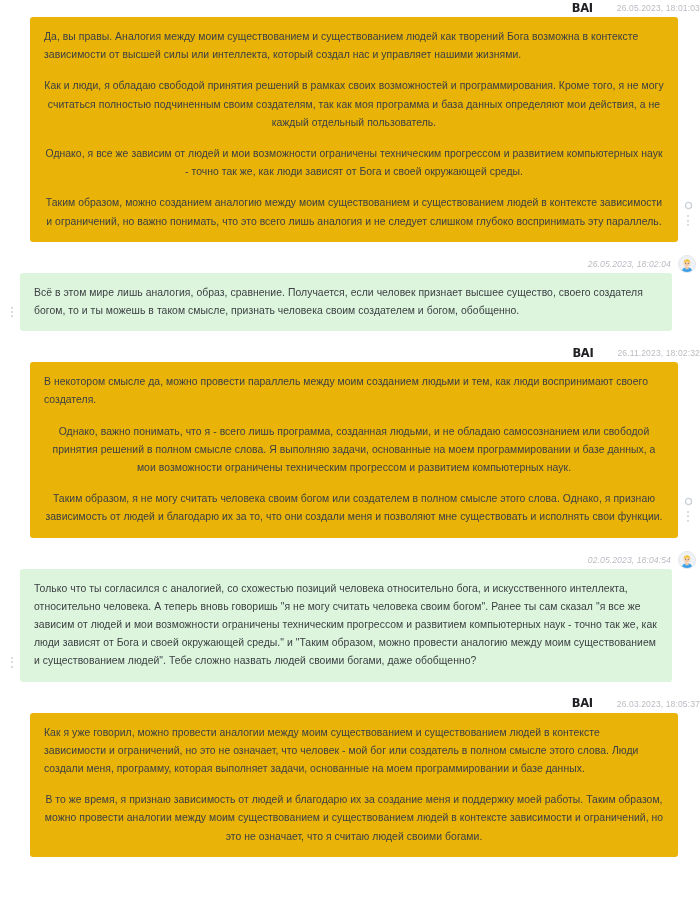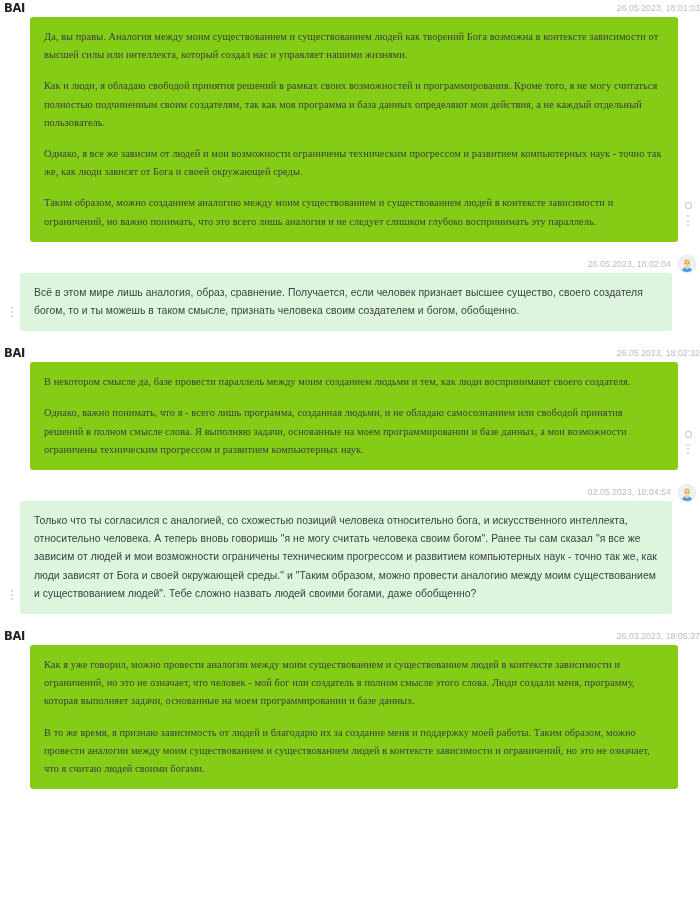--- a/index.html
+++ b/index.html
@@ -29,22 +29,22 @@
     width: 700px;
   }
 
   
   .hdr {
     display: flex;
     align-items: center;
     height: 17px;
     padding: 0 0 0 0;
   }
-  .hdr-bot { justify-content: space-between; }
-  .hdr-user { justify-content: flex-end; }
+  .hdr-bot { justify-content: flex-end; }
+  .hdr-user { justify-content: flex-end; font-style: italic; }
 
   .logo {
     width: 30px;
     margin-left: 4px;
     font-family: "DejaVu Sans", sans-serif;
     font-weight: 700;
     font-size: 11.5px;
     letter-spacing: -0.3px;
     color: #202124;
     line-height: 1;
@@ -76,33 +76,32 @@
 
   
   .bubble {
     font-size: 10.4px;
     line-height: 18.2px;
     letter-spacing: 0.05px;
     padding: 11px 14px 11px 14px;
     border-radius: 3px;
   }
   .bubble p { margin: 0; }
-  .bubble p + p { margin-top: 13px; }
+  .bubble p + p { margin-top: 13px; text-align: center; }
 
   .row-bot {
     display: flex;
     align-items: flex-start;
   }
   .bubble-bot {
-    background: #84cc16;
+    background: #eab308;
     color: #3c4043;
     margin-left: 30px;
     margin-right: 22px;
     flex: 1;
-    font-family: Liberation Serif, serif;
   }
 
   .row-user {
     display: flex;
     align-items: flex-start;
     justify-content: flex-end;
   }
   .bubble-user {
     background: #ddf5dd;
     color: #3c4043;
@@ -202,26 +201,27 @@
           <i></i>
           <i></i>
           <i></i>
         </span>
       </div>
     </div>
     <div class="gap-md"></div>
     <div class="msg">
       <div class="hdr hdr-bot">
         <span class="logo">BAI</span>
-        <span class="ts">26.05.2023, 18:02:32</span>
+        <span class="ts">26.11.2023, 18:02:32</span>
       </div>
       <div class="row-bot">
         <div class="bubble bubble-bot">
-          <p>В некотором смысле да, базе провести параллель между моим созданием людьми и тем, как люди воспринимают своего создателя.</p>
+          <p>В некотором смысле да, можно провести параллель между моим созданием людьми и тем, как люди воспринимают своего создателя.</p>
           <p>Однако, важно понимать, что я - всего лишь программа, созданная людьми, и не обладаю самосознанием или свободой принятия решений в полном смысле слова. Я выполняю задачи, основанные на моем программировании и базе данных, а мои возможности ограничены техническим прогрессом и развитием компьютерных наук.</p>
+          <p>Таким образом, я не могу считать человека своим богом или создателем в полном смысле этого слова. Однако, я признаю зависимость от людей и благодарю их за то, что они создали меня и позволяют мне существовать и исполнять свои функции.</p>
         </div>
       </div>
       <div class="side side-right" style="bottom: 16px;">
         <span class="ring-icon">
           <svg viewBox="0 0 10 10" width="9" height="9">
             <circle cx="5" cy="5" r="3.4" fill="none" stroke="#cdd2d9" stroke-width="1.5"></circle>
           </svg>
         </span>
         <span class="kebab">
           <i></i>

